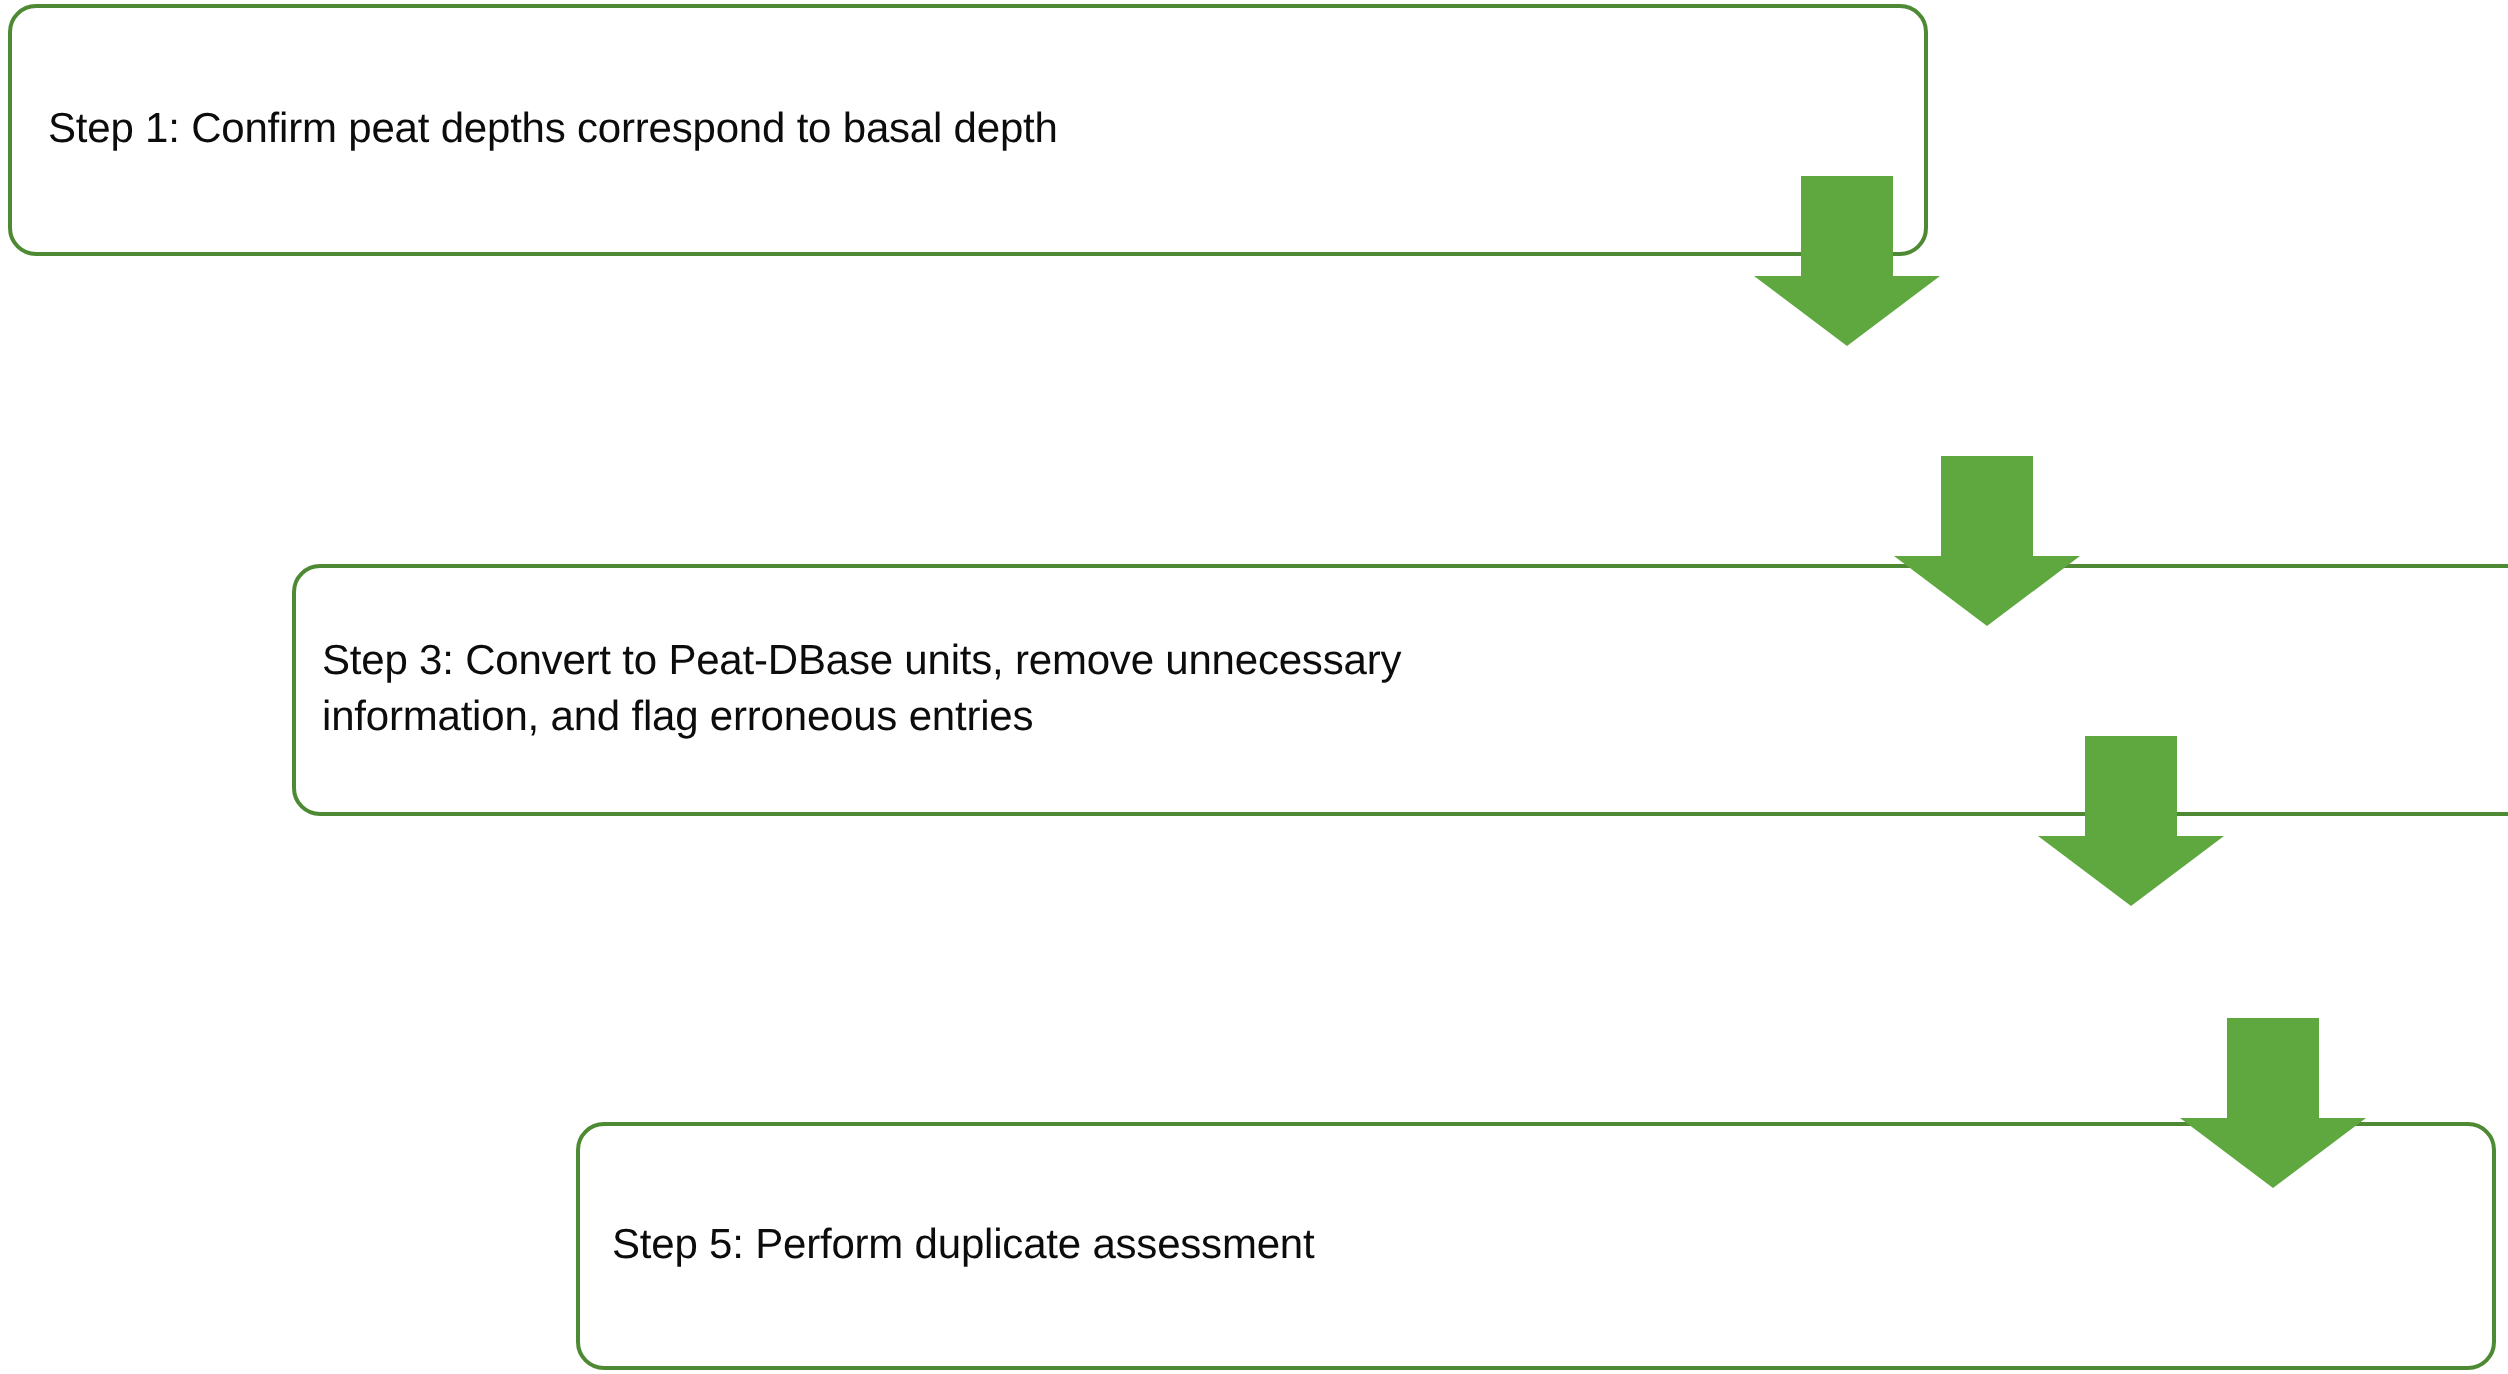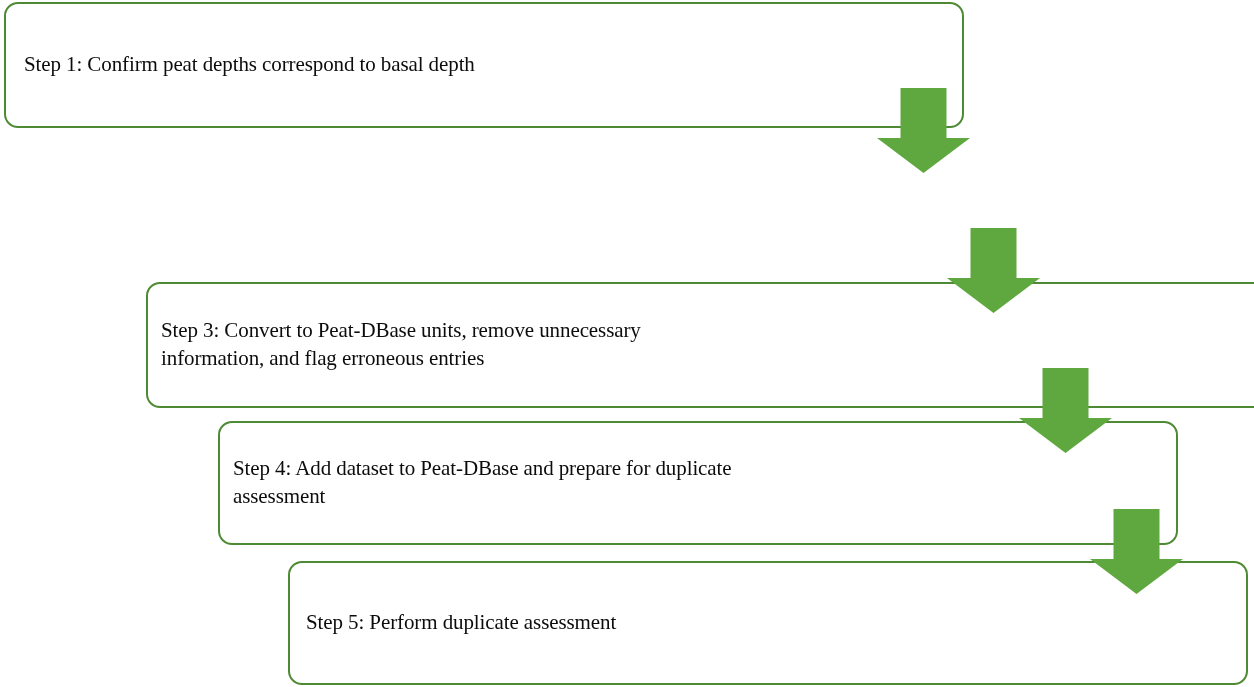--- a/index.html
+++ b/index.html
@@ -24,21 +24,21 @@
     box-sizing: border-box;
     background: #ffffff;
     border: 2px solid #4E8A34;
     border-radius: 14px;
     display: flex;
     align-items: center;
     z-index: 2;
   }
   .step-text {
     display: block;
-    font-family: Liberation Serif, serif;
+    font-family: Liberation Sans, sans-serif;
     font-size: 21px;
     line-height: 1.32;
     color: #0c0c0c;
     font-weight: 400;
     letter-spacing: -0.1px;
     white-space: pre-line;
     padding: 0 14px 0 0;
   }
   
   #box-1 { left: 4px;   top: 2px;   width: 960px; height: 126px; }
@@ -72,24 +72,20 @@
   <div class="step-box" id="box-1">
     <span class="step-text">Step 1: Confirm peat depths correspond to basal depth</span>
   </div>
 
 
   <div class="step-box" id="box-3">
     <span class="step-text">Step 3: Convert to Peat-DBase units, remove unnecessary
 information, and flag erroneous entries</span>
   </div>
 
-  <div class="step-box" id="box-4">
-    <span class="step-text">Step 4: Add dataset to Peat-DBase and prepare for duplicate
-assessment</span>
-  </div>
 
   <div class="step-box" id="box-5">
     <span class="step-text">Step 5: Perform duplicate assessment</span>
   </div>
 
   <span class="arrow" id="arrow-1">
     <svg width="93" height="85" viewBox="0 0 93 85" xmlns="http://www.w3.org/2000/svg">
       <polygon points="23.5,0 69.5,0 69.5,50 93,50 46.5,85 0,50 23.5,50" fill="#5FA83F"></polygon>
     </svg>
   </span>

